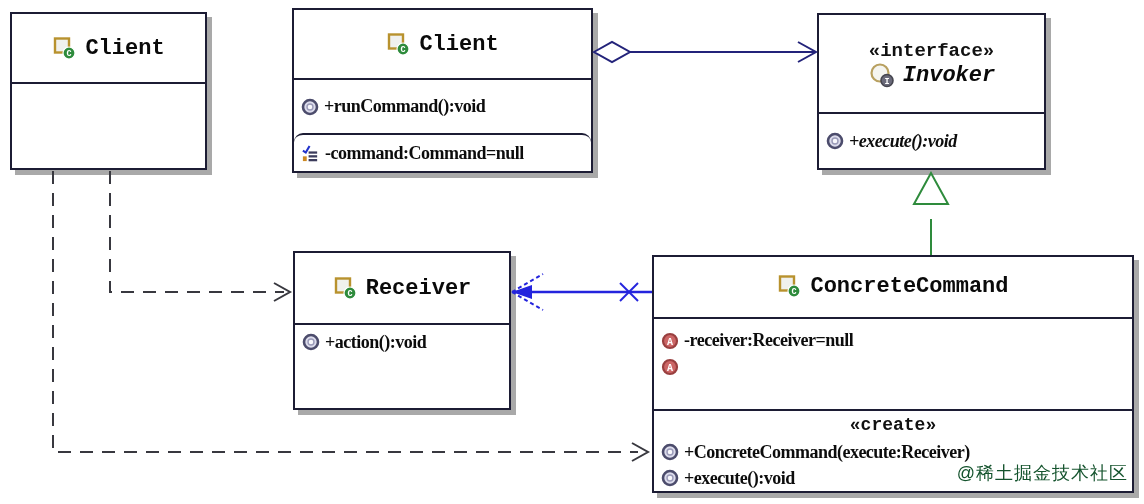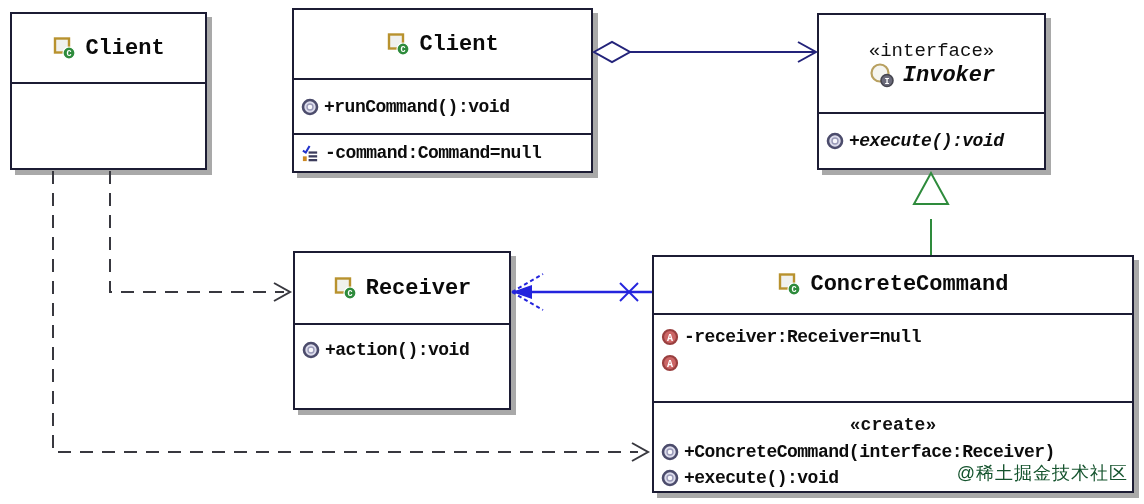--- a/index.html
+++ b/index.html
@@ -10,24 +10,24 @@
   .uml-box {
     position:absolute; background:#ffffff; border:2px solid #1c1c34;
     box-shadow:5px 5px 0 0 #a9a9a9; box-sizing:border-box;
     display:flex; flex-direction:column; z-index:2;
   }
   .comp { box-sizing:border-box; }
   .comp + .comp { border-top:2px solid #1c1c34; }
   .hdr { display:flex; align-items:center; justify-content:center; gap:7px; }
   .hdr-col { display:flex; flex-direction:column; align-items:center; justify-content:center; gap:1px; }
   .title { font-weight:bold; font-size:22px; color:#0a0a0a; white-space:nowrap; }
-  .stereotype { font-weight:normal; font-size:19px; color:#111; white-space:nowrap; }
+  .stereotype { font-weight:bold; font-size:19px; color:#111; white-space:nowrap; }
   .italic { font-style:italic; }
   .row { display:flex; align-items:center; gap:5px; height:26px; padding-left:7px; }
-  .mtext { font-weight:bold; font-size:18px; color:#0c0c0c; white-space:nowrap; letter-spacing:-0.5px; }
+  .mtext { font-weight:bold; font-size:18px; color:#0c0c0c; white-space:nowrap; letter-spacing:-0.5px;font-family:Liberation Serif, serif; }
   .center-comp { display:flex; flex-direction:column; justify-content:center; }
   .create-line { text-align:center; font-weight:bold; font-size:18px; color:#111; height:24px; }
   .ic { flex:0 0 auto; }
   #connectors { position:absolute; left:0; top:0; z-index:3; pointer-events:none; }
   #watermark {
     position:absolute; top:461px; right:16px; z-index:4;
     font-family:"Liberation Sans","DejaVu Sans",sans-serif;
     font-size:18px; color:#14532d; letter-spacing:1px; white-space:nowrap;
   }
 </style>
@@ -59,21 +59,21 @@
     </div>
     <div class="comp center-comp" style="height:55px;">
       <div class="row">
         <svg class="ic" width="18" height="18" viewBox="0 0 18 18">
           <circle cx="9" cy="9" r="7" fill="#dcdcec" stroke="#4c4c6c" stroke-width="2.6"></circle>
           <circle cx="9" cy="9" r="3" fill="#f8f8fc" stroke="#9a9ab8" stroke-width="1.4"></circle>
         </svg>
         <span class="mtext">+runCommand():void</span>
       </div>
     </div>
-    <div class="comp center-comp" style="flex:1;">
+    <div class="comp center-comp" style="flex:1;border-radius:9px;">
       <div class="row">
         <svg class="ic" width="19" height="19" viewBox="0 0 20 20">
           <line x1="8" y1="9" x2="17" y2="9" stroke="#3c3c5c" stroke-width="2.4"></line>
           <line x1="8" y1="13" x2="17" y2="13" stroke="#3c3c5c" stroke-width="2.4"></line>
           <line x1="8" y1="17" x2="17" y2="17" stroke="#3c3c5c" stroke-width="2.4"></line>
           <path d="M2 7 L5 9 L9 2" fill="none" stroke="#2233cc" stroke-width="2.2"></path>
           <rect x="2" y="13" width="4" height="5" fill="#cc8822"></rect>
         </svg>
         <span class="mtext">-command:Command=null</span>
       </div>
@@ -105,21 +105,21 @@
 
   <div class="uml-box" id="receiver" style="left:293px;top:251px;width:218px;height:159px;">
     <div class="comp hdr" style="height:70px;">
       <svg class="ic" width="26" height="23" viewBox="0 0 26 23">
         <rect x="3" y="1.5" width="14" height="14" fill="#f0f1ee" stroke="#b8922e" stroke-width="2.4"></rect>
         <circle cx="17" cy="16" r="6" fill="#2e8b3c" stroke="#ffffff" stroke-width="1.2"></circle>
         <text x="17" y="19" text-anchor="middle" font-size="8.5" font-weight="bold" fill="#ffffff">C</text>
       </svg>
       <span class="title">Receiver</span>
     </div>
-    <div class="comp" style="flex:1; padding-top:12px;">
+    <div class="comp" style="flex:1; padding-top:4px;">
       <div class="row">
         <svg class="ic" width="18" height="18" viewBox="0 0 18 18">
           <circle cx="9" cy="9" r="7" fill="#dcdcec" stroke="#4c4c6c" stroke-width="2.6"></circle>
           <circle cx="9" cy="9" r="3" fill="#f8f8fc" stroke="#9a9ab8" stroke-width="1.4"></circle>
         </svg>
         <span class="mtext">+action():void</span>
       </div>
     </div>
   </div>
 
@@ -140,28 +140,28 @@
         </svg>
         <span class="mtext">-receiver:Receiver=null</span>
       </div>
       <div class="row">
         <svg class="ic" width="18" height="18" viewBox="0 0 18 18">
           <circle cx="9" cy="9" r="7" fill="#cc6666" stroke="#993f3f" stroke-width="2.2"></circle>
           <text x="9" y="13" text-anchor="middle" font-size="10" font-weight="bold" fill="#ffffff">A</text>
         </svg>
       </div>
     </div>
-    <div class="comp" style="flex:1; padding-top:12px;margin-top:20px;">
+    <div class="comp" style="flex:1; padding-top:4px;margin-top:20px;">
       <div class="create-line">«create»</div>
       <div class="row">
         <svg class="ic" width="18" height="18" viewBox="0 0 18 18">
           <circle cx="9" cy="9" r="7" fill="#dcdcec" stroke="#4c4c6c" stroke-width="2.6"></circle>
           <circle cx="9" cy="9" r="3" fill="#f8f8fc" stroke="#9a9ab8" stroke-width="1.4"></circle>
         </svg>
-        <span class="mtext">+ConcreteCommand(interface:Receiver)</span>
+        <span class="mtext">+ConcreteCommand(execute:Receiver)</span>
       </div>
       <div class="row">
         <svg class="ic" width="18" height="18" viewBox="0 0 18 18">
           <circle cx="9" cy="9" r="7" fill="#dcdcec" stroke="#4c4c6c" stroke-width="2.6"></circle>
           <circle cx="9" cy="9" r="3" fill="#f8f8fc" stroke="#9a9ab8" stroke-width="1.4"></circle>
         </svg>
         <span class="mtext">+execute():void</span>
       </div>
     </div>
   </div>

